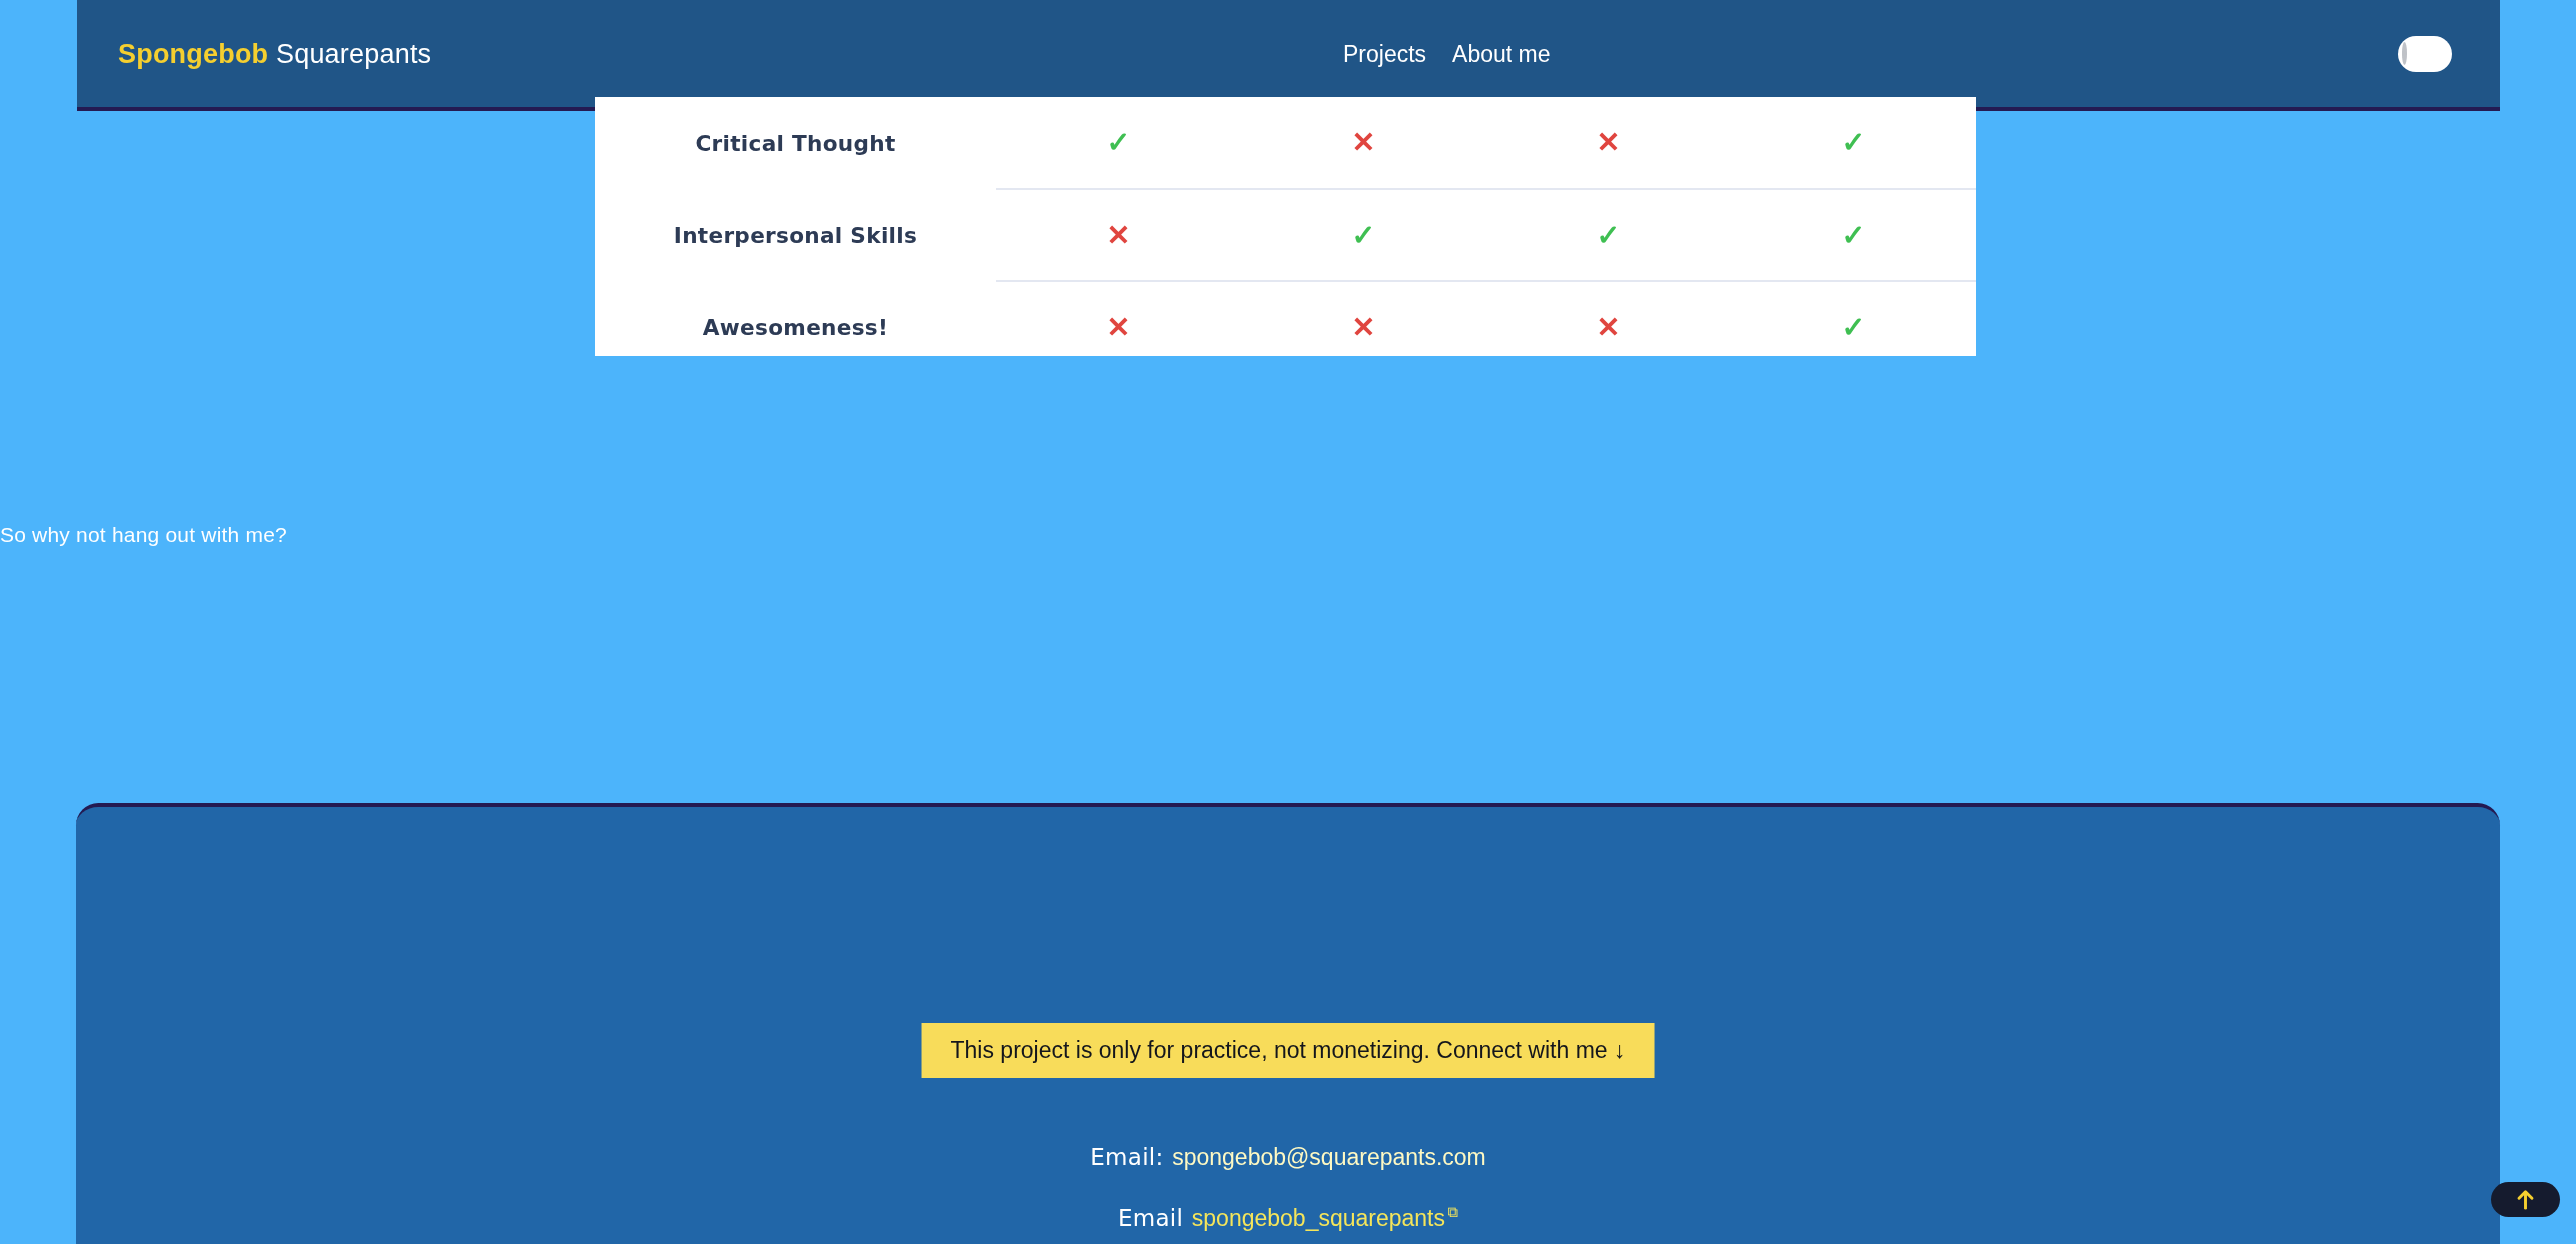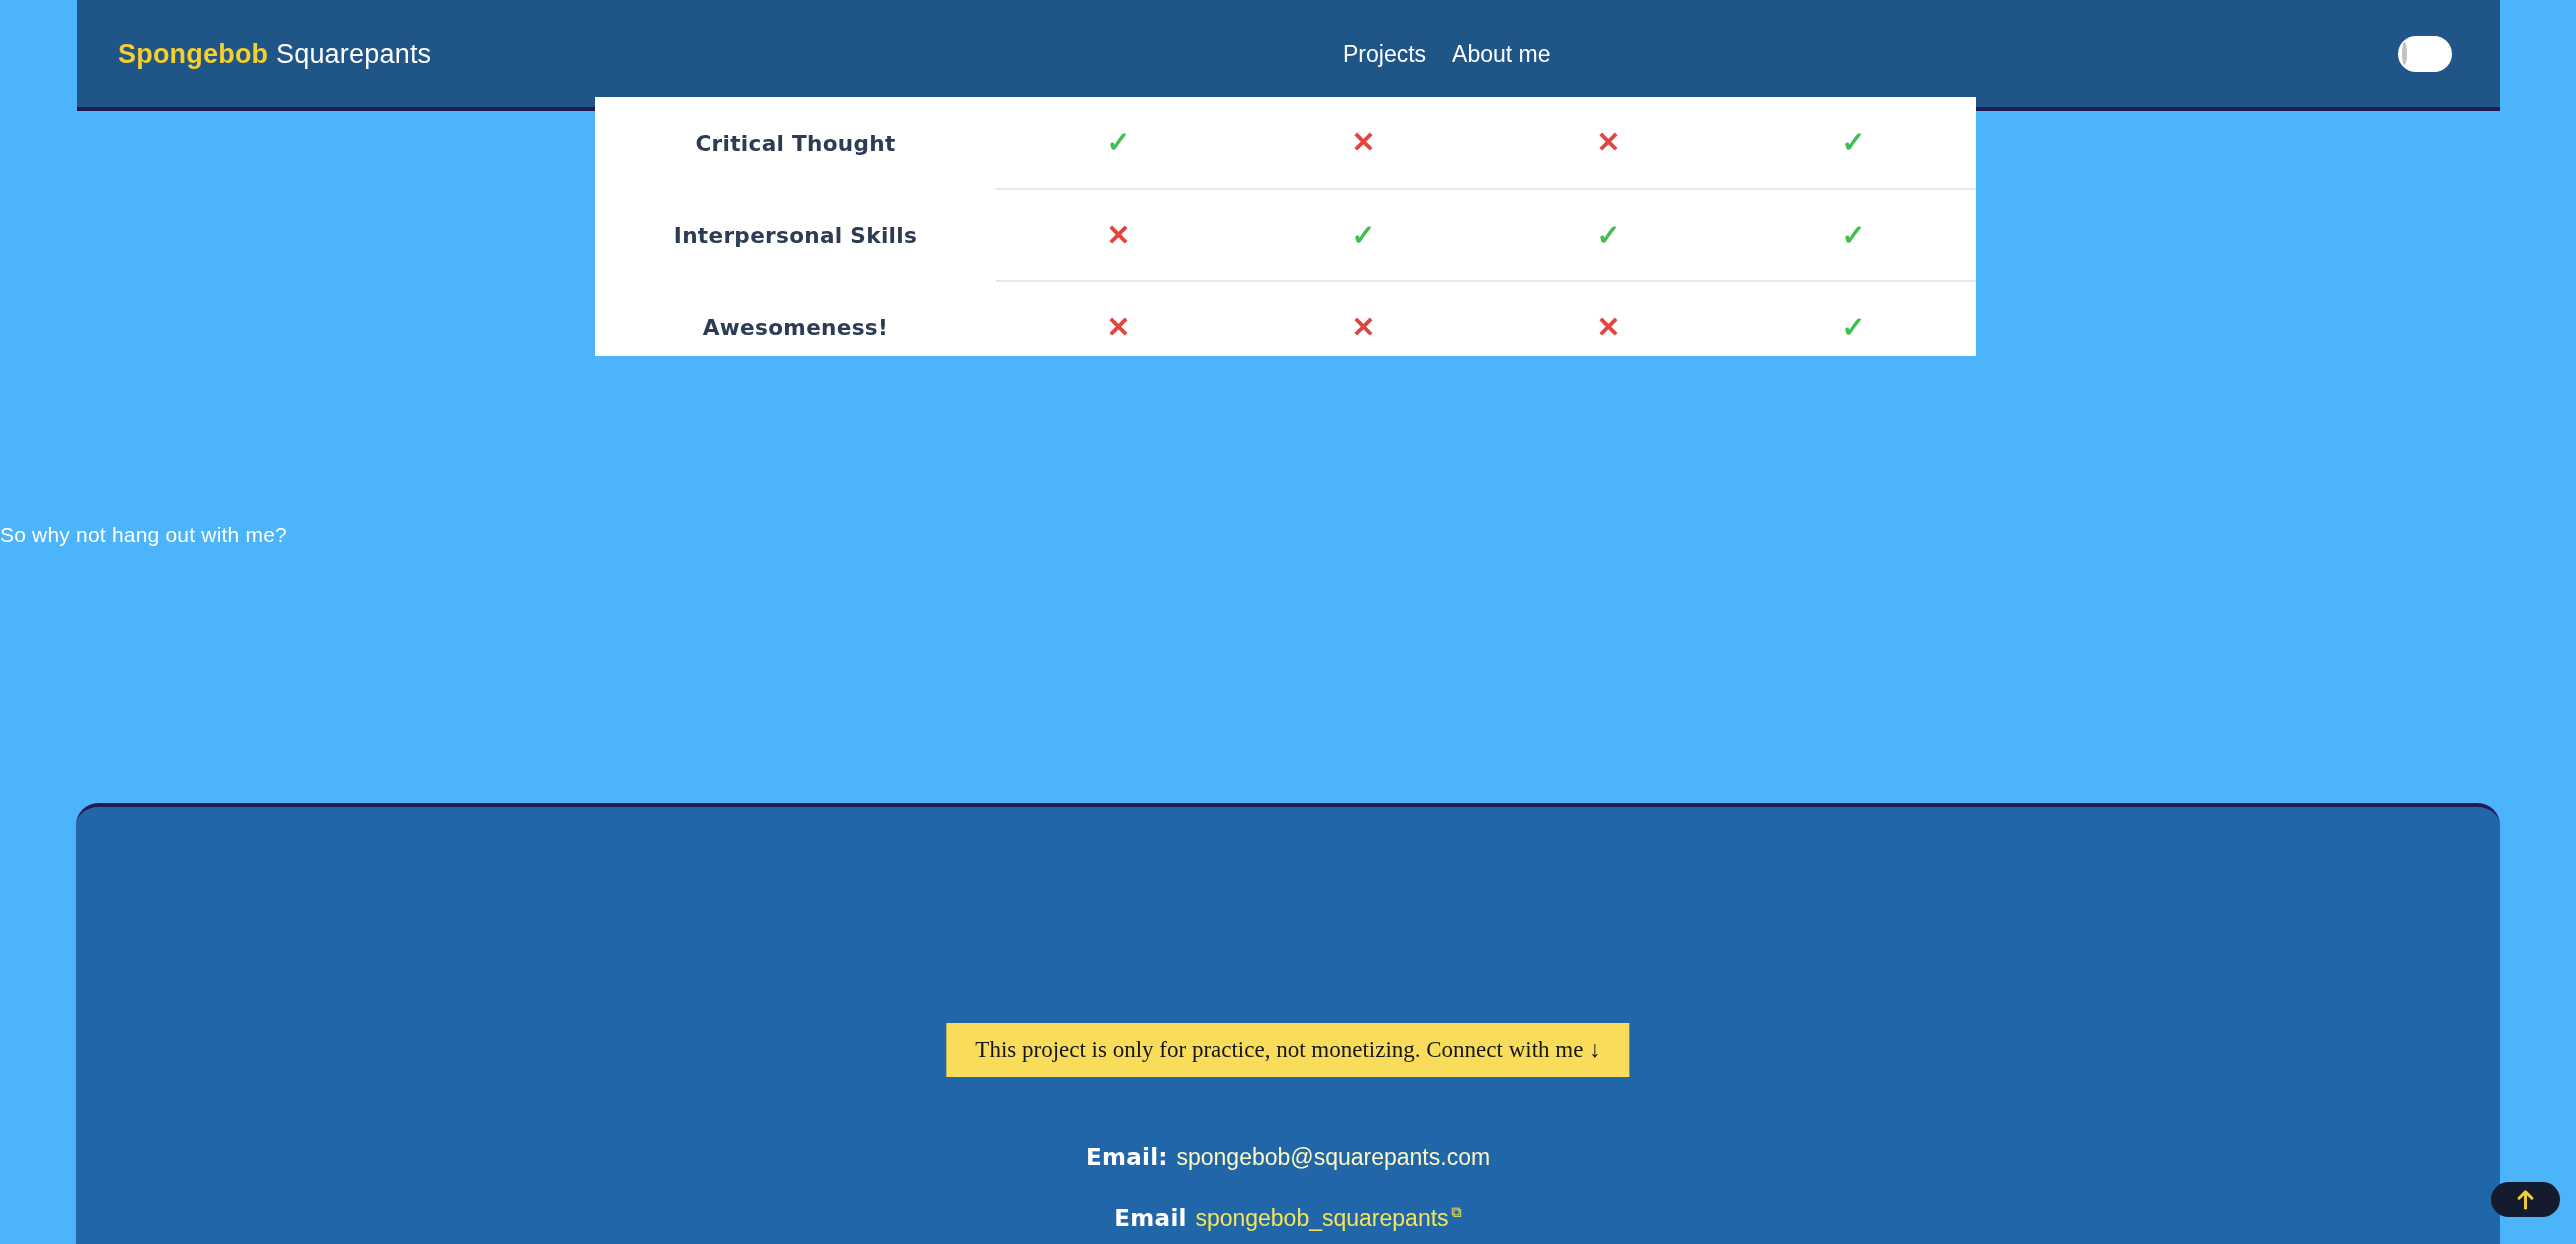--- a/index.html
+++ b/index.html
@@ -158,38 +158,37 @@
   .footer-banner {
     position: absolute;
     left: 50%;
     transform: translateX(-50%);
     top: 216px;
     background: #f8dc5a;
     color: #14161c;
     font-size: 23px;
     padding: 14px 29px;
     white-space: nowrap;
-    font-family: Liberation Serif, serif;
   }
 
   .contact-row {
     position: absolute;
     left: 0;
     width: 100%;
     text-align: center;
     white-space: nowrap;
     color: #ffffff;
     font-size: 23px;
   }
   .contact-row.email  { top: 337px; }
   .contact-row.github { top: 397px; }
 
   .contact-label {
     font-family: "DejaVu Sans", sans-serif;
-    font-weight: 700;
+    font-weight: 400;
     letter-spacing: 0.3px;
   }
   .contact-value { margin-left: 8.6px; color: #fef9c3; }
   .contact-value.link {
     color: #f5e55a;
     text-decoration: none;
     cursor: pointer;
   }
   .ext-icon {
     display: inline-block;

